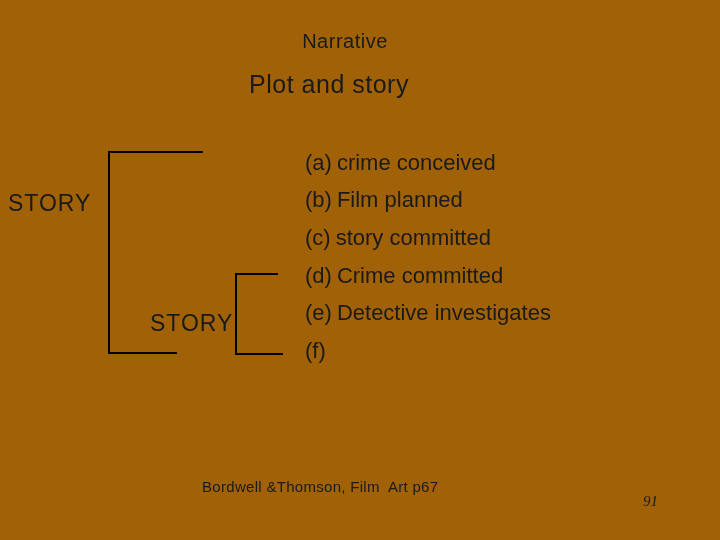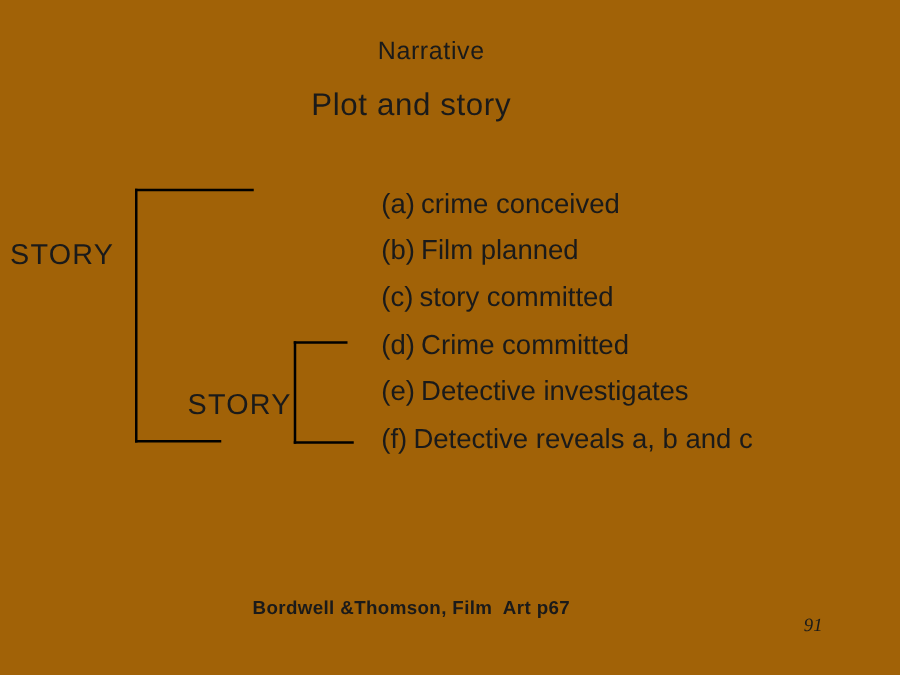--- a/index.html
+++ b/index.html
@@ -71,21 +71,21 @@
     font-size: 22px;
   }
   .event-label {
     margin-right: 5px;
   }
   .citation {
     position: absolute;
     left: 202px;
     top: 478px;
     font-size: 15px;
-    font-weight: bold;
+    font-weight: normal;
     white-space: pre;
     letter-spacing: 0.3px;
   }
   .page-number {
     position: absolute;
     left: 643px;
     top: 493px;
     font-size: 15px;
     font-family: "Liberation Serif", serif;
     font-style: italic;
@@ -128,21 +128,20 @@
     <div class="event-row">
       <span class="event-label">(d)</span>
       <span class="event-text">Crime committed</span>
     </div>
     <div class="event-row">
       <span class="event-label">(e)</span>
       <span class="event-text">Detective investigates</span>
     </div>
     <div class="event-row">
       <span class="event-label">(f)</span>
-      <span class="event-text">Detective reveals a, b and c</span>
     </div>
   </div>
 
   <div class="citation">Bordwell &amp;Thomson, Film  Art p67</div>
 
   <div class="page-number">91</div>
 
 </div>
 
 </body></html>

